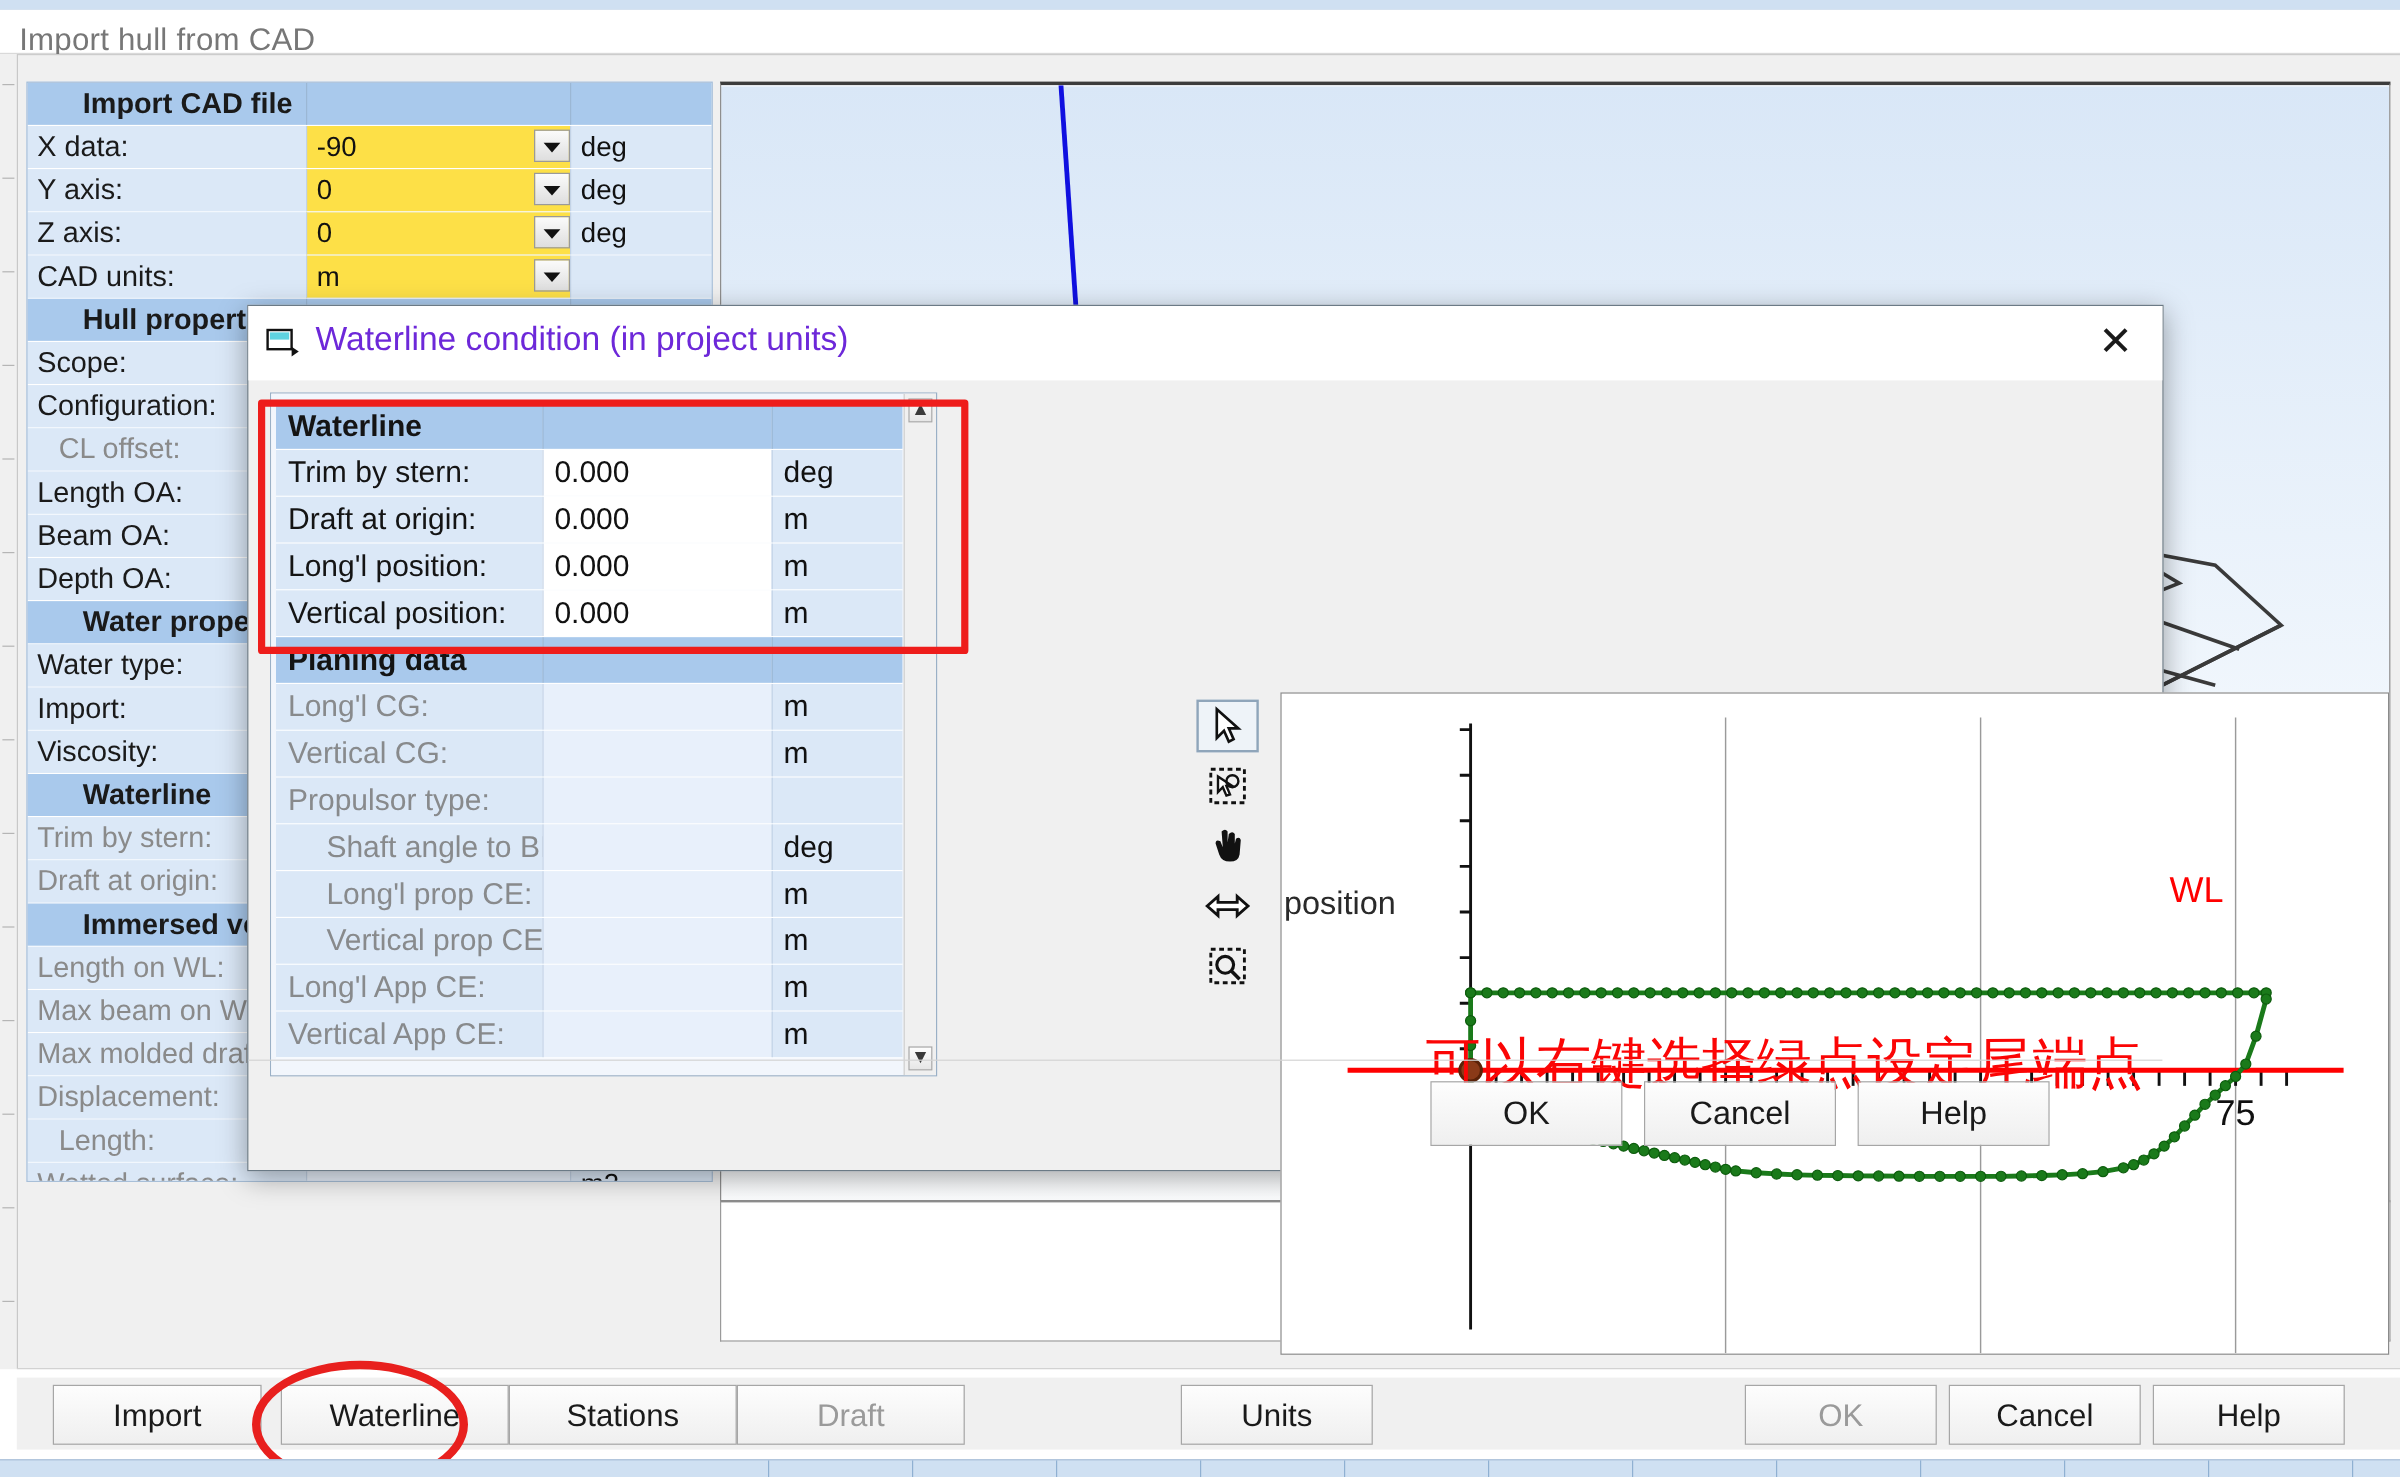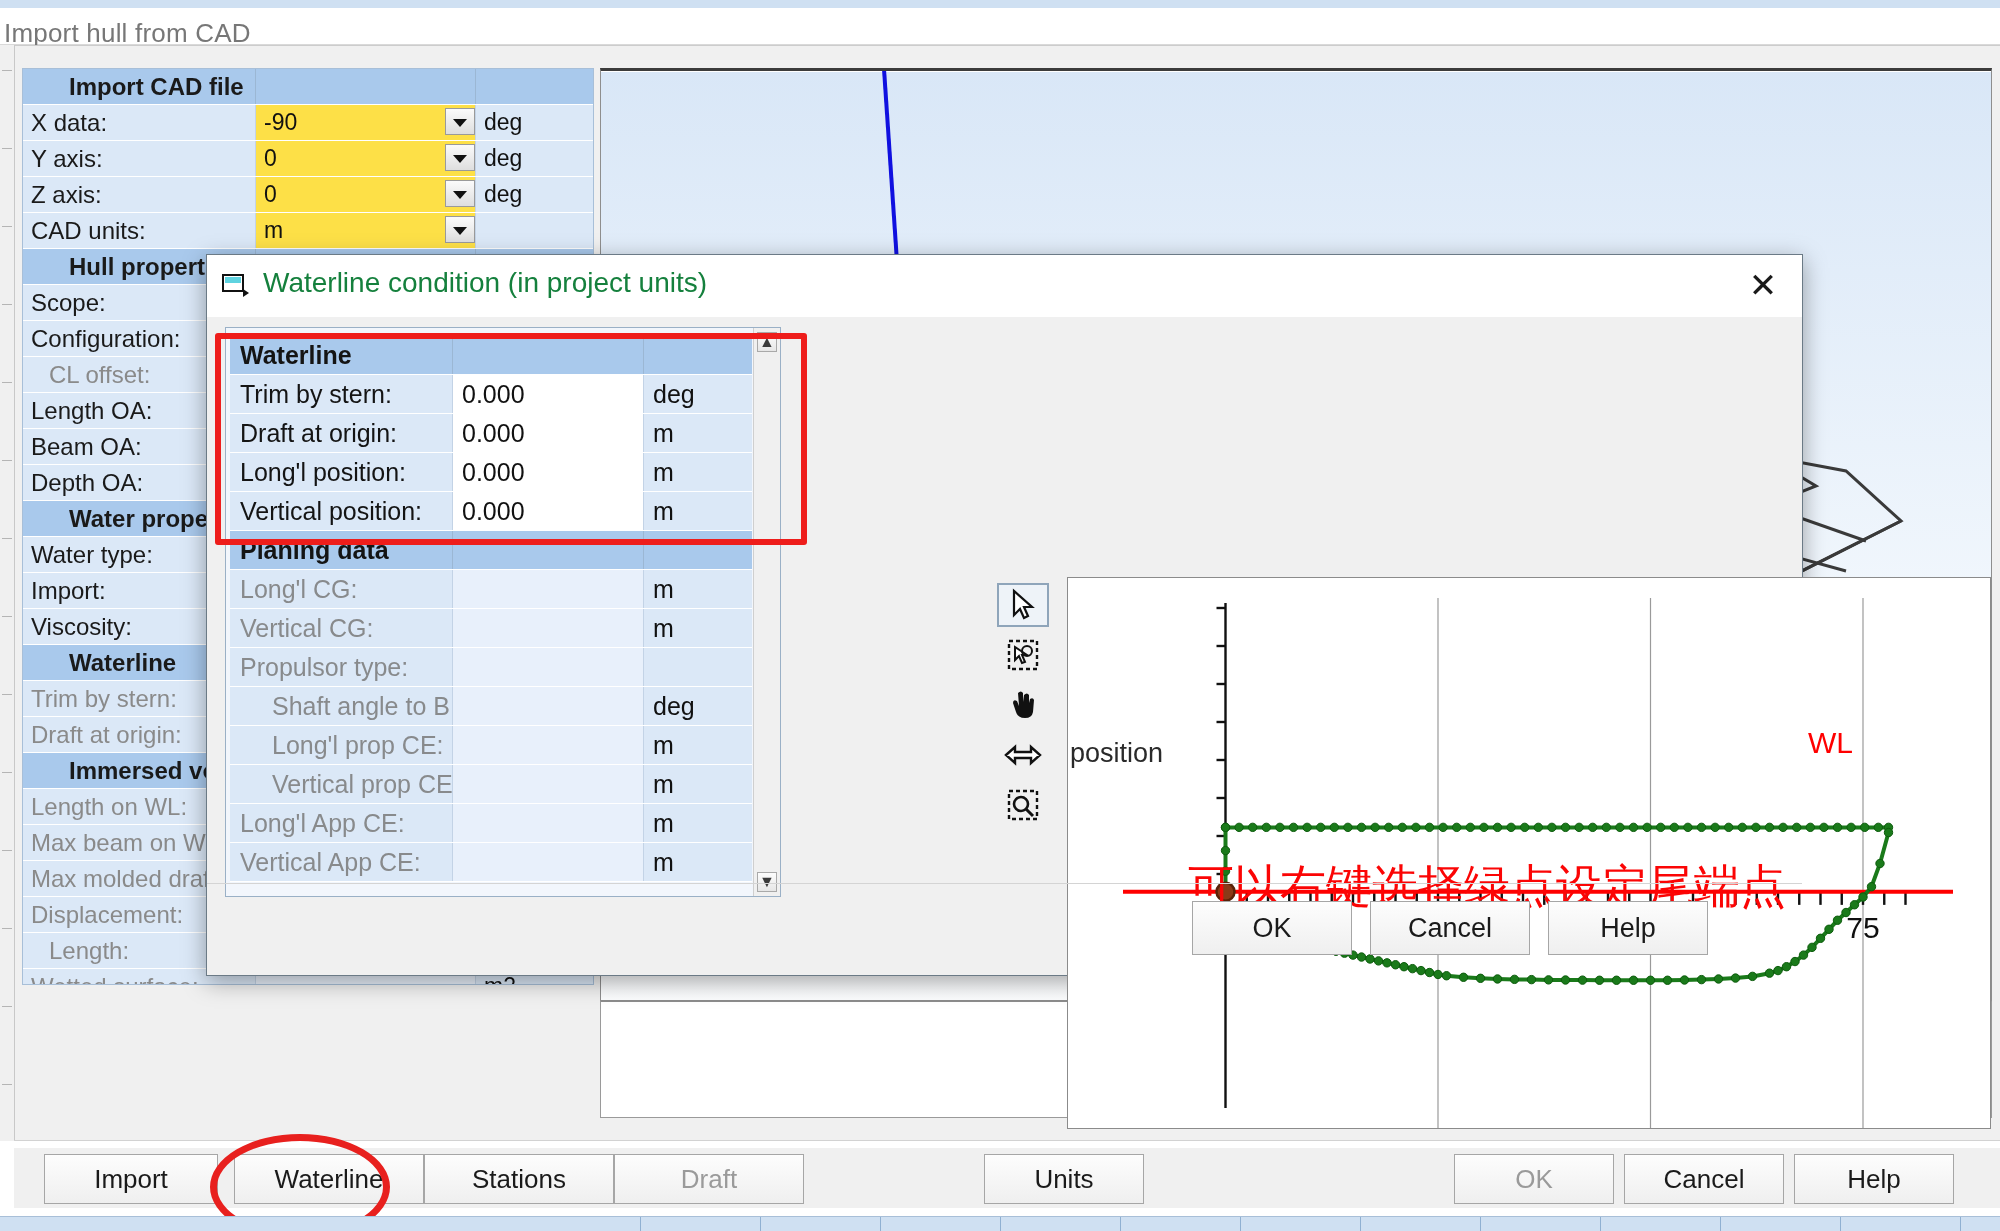--- a/index.html
+++ b/index.html
@@ -14,21 +14,21 @@
   
   .app-topstrip {
     position: absolute; left: 0; top: 0; width: 2000px; height: 8px;
     background: #cfe0f2; border-bottom: 1px solid #9bb7d4;
   }
   .app-titlebar {
     position: absolute; left: 0; top: 8px; width: 2000px; height: 36px;
     background: #ffffff; border-bottom: 1px solid #d9d9d9;
   }
   .app-title {
-    position: absolute; left: 4px; top: 10px;
+    position: absolute; left: 16px; top: 10px;
     font-size: 26px; color: #777777; letter-spacing: .2px;
     white-space: nowrap;
     text-align: right;
   }
   .app-body {
     position: absolute; left: 0; top: 45px; width: 2000px; height: 1095px;
     background: #f0f0f0;
     border-top: 1px solid #cccccc;
   }
   .edge-left {
@@ -130,21 +130,21 @@
     border: 1px solid #6b7a86;
     box-shadow: 0 6px 22px rgba(0,0,0,.35);
   }
   .dlg-title {
     position: absolute; left: 0; top: 0; width: 100%; height: 62px;
     background: #ffffff; box-sizing: border-box;
   }
   .dlg-icon { position: absolute; left: 14px; top: 16px; width: 30px; height: 28px; }
   .dlg-title-text {
     position: absolute; left: 56px; top: 12px;
-    font-size: 28px; color: #15803d; white-space: nowrap;
+    font-size: 28px; color: #6d28d9; white-space: nowrap;
   }
   .dlg-close {
     position: absolute; right: 12px; top: 8px; width: 54px; height: 44px;
     display:flex; align-items:center; justify-content:center;
     font-size: 34px; color:#1a1a1a; font-family:"DejaVu Sans", sans-serif;
   }
 
   
   .dlg-grid {
     position: absolute; left: 18px; top: 72px; width: 556px; height: 570px;

